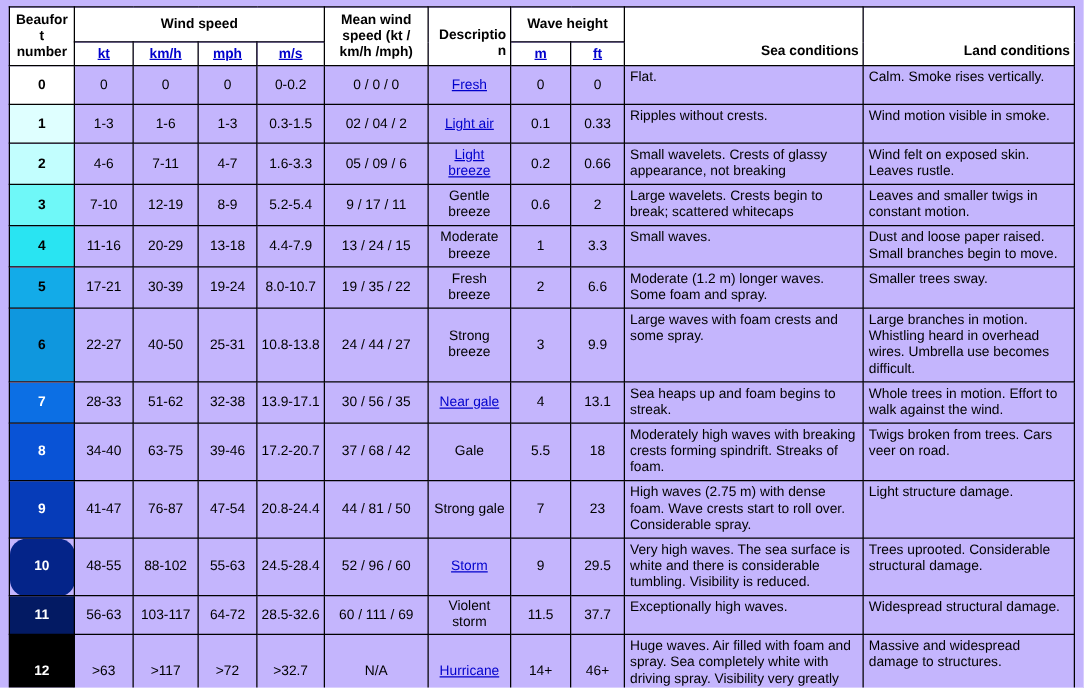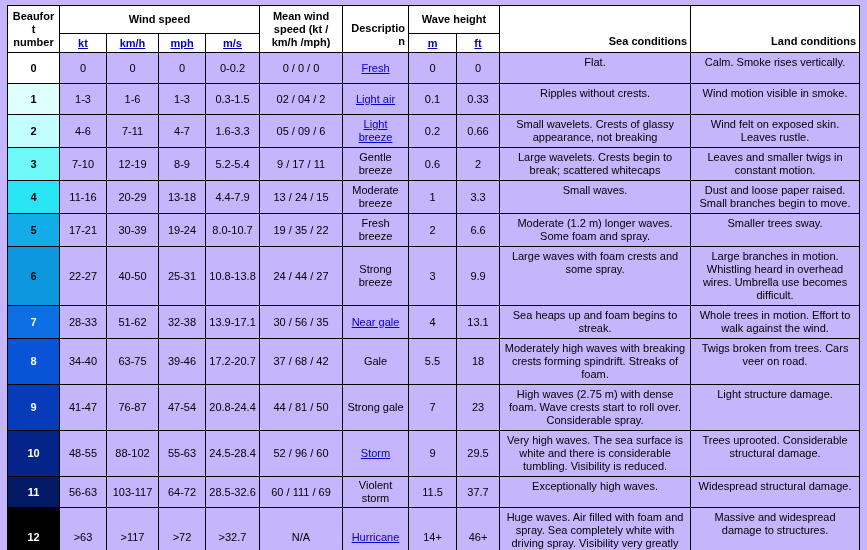--- a/index.html
+++ b/index.html
@@ -18,21 +18,21 @@
     padding: 1px 3px;
     overflow: hidden;
     word-wrap: break-word;
   }
   thead th { font-weight: bold; text-align: center; vertical-align: middle; background: #ffffff; }
   thead tr.r1 { height: 28px; }
   thead tr.r2 { height: 19px; }
   th.vb { vertical-align: bottom; padding-bottom: 4px; text-align: right; }
   td.num { font-weight: bold; text-align: center; vertical-align: middle; }
   td.c   { text-align: center; vertical-align: middle; }
-  td.txt { text-align: center; vertical-align: top; padding: 3px 4px; }
+  td.txt { text-align: left; vertical-align: top; padding: 3px 4px; }
   tbody td { height: 24px; }
   a.link { color: #0000CC; text-decoration: underline; cursor: pointer; }
 </style>
 </head>
 <body>
 
 <div class="page">
   <table class="beaufort">
     <colgroup>
       <col style="width:52px">
@@ -191,21 +191,21 @@
           <td class="c">47-54</td>
           <td class="c">20.8-24.4</td>
           <td class="c">44 / 81 / 50</td>
           <td class="c">Strong gale</td>
           <td class="c">7</td>
           <td class="c">23</td>
           <td class="txt">High waves (2.75 m) with dense foam. Wave crests start to roll over. Considerable spray.</td>
           <td class="txt">Light structure damage.</td>
         </tr>
         <tr>
-          <td class="num" style="background: rgb(4, 36, 137); color: rgb(255, 255, 255);">10</td>
+          <td class="num" style="background: rgb(4, 36, 137); color: rgb(255, 255, 255); border-radius: 13px;">10</td>
           <td class="c">48-55</td>
           <td class="c">88-102</td>
           <td class="c">55-63</td>
           <td class="c">24.5-28.4</td>
           <td class="c">52 / 96 / 60</td>
           <td class="c"><a class="link">Storm</a></td>
           <td class="c">9</td>
           <td class="c">29.5</td>
           <td class="txt">Very high waves. The sea surface is white and there is considerable tumbling. Visibility is reduced.</td>
           <td class="txt">Trees uprooted. Considerable structural damage.</td>

